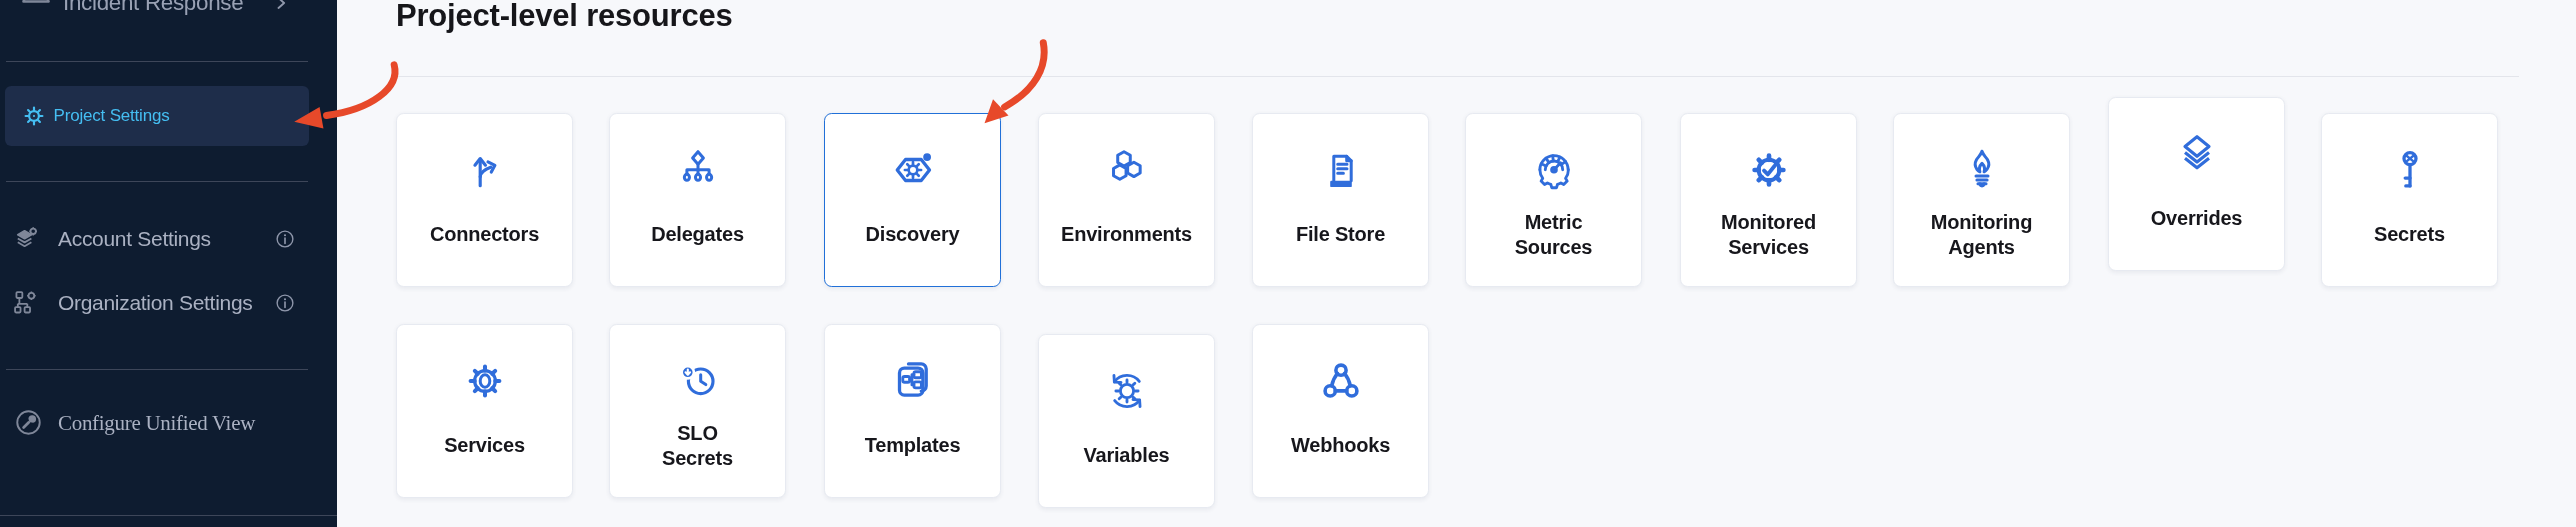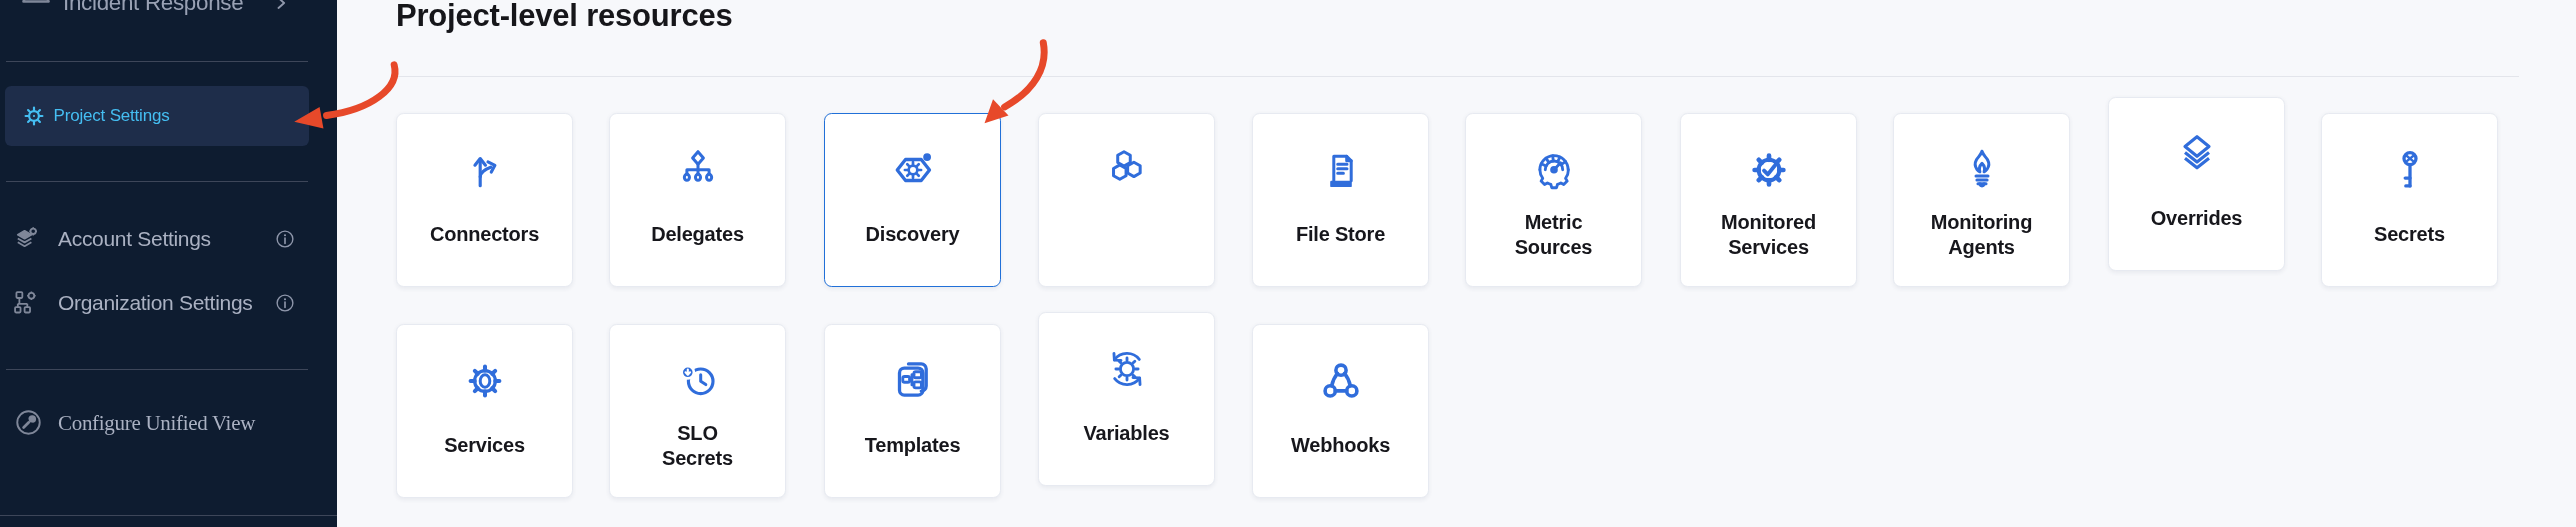--- a/index.html
+++ b/index.html
@@ -169,20 +169,21 @@
     </div>
 
     <div class="tile" style="left:1038px;top:113px">
       <svg class="t-icon" viewBox="0 0 32 32">
         <g stroke="#306ddb" fill="none" stroke-width="2" stroke-linejoin="round">
           <path d="M14 3.8 L18.18 6.2 V11 L14 13.4 L9.82 11 V6.2 Z"></path>
           <path d="M11.2 12.6 L15.38 15 V19.8 L11.2 22.2 L7.02 19.8 V15 Z"></path>
           <path d="M20.6 10.8 L24.78 13.2 V18 L20.6 20.4 L16.42 18 V13.2 Z"></path>
         </g>
       </svg>
+      <span class="t-label">Environments</span>
     </div>
 
     <div class="tile" style="left:1252px;top:113px">
       <svg class="t-icon" viewBox="0 0 32 32">
         <g stroke="#306ddb" fill="none" stroke-width="2" stroke-linecap="round" stroke-linejoin="round">
           <path d="M11.2 23.2 V6.8 H19.8 L22.8 9.8 V23.2"></path>
           <path d="M19.8 6.8 V9.8 H22.8"></path>
           <path d="M13.8 12.2 H20 M13.8 15.2 H20 M13.8 18.2 H17.6"></path>
         </g>
         <rect x="8.8" y="23.2" width="14.4" height="4.2" rx="0.8" fill="#306ddb"></rect>
@@ -283,21 +284,21 @@
             <rect x="9.2" y="13" width="4.6" height="3.8" rx="1.2"></rect>
             <rect x="16.6" y="9.8" width="5" height="4" rx="1.2"></rect>
             <rect x="16.6" y="16.6" width="5" height="4" rx="1.2"></rect>
             <path d="M13.8 14.9 h1.5 M15.3 14.9 V11.8 H16.6 M15.3 14.9 V18.6 H16.6"></path>
           </g>
         </g>
       </svg>
       <span class="t-label">Templates</span>
     </div>
 
-    <div class="tile" style="left:1038px;top:312px">
+    <div class="tile" style="left:1038px;top:334px">
       <svg class="t-icon" viewBox="0 0 32 32">
         <g stroke="#306ddb" fill="none" stroke-width="1.9" stroke-linecap="round" stroke-linejoin="round">
           <circle cx="16" cy="16" r="4.4"></circle>
           <path d="M21.6 16H23.4 M19.96 12.04L21.23 10.77 M16 10.4V8.6 M12.04 12.04L10.77 10.77 M10.4 16H8.6 M12.04 19.96L10.77 21.23 M16 21.6V23.4 M19.96 19.96L21.23 21.23"></path>
           <path d="M24.2 9.6 A10.4 10.4 0 0 0 7.6 9.9"></path>
           <path d="M7.3 5.6 L7.6 10.1 L12 10.3"></path>
           <path d="M7.8 22.4 A10.4 10.4 0 0 0 24.4 22.1"></path>
           <path d="M24.7 26.4 L24.4 21.9 L20 21.7"></path>
         </g>
       </svg>

